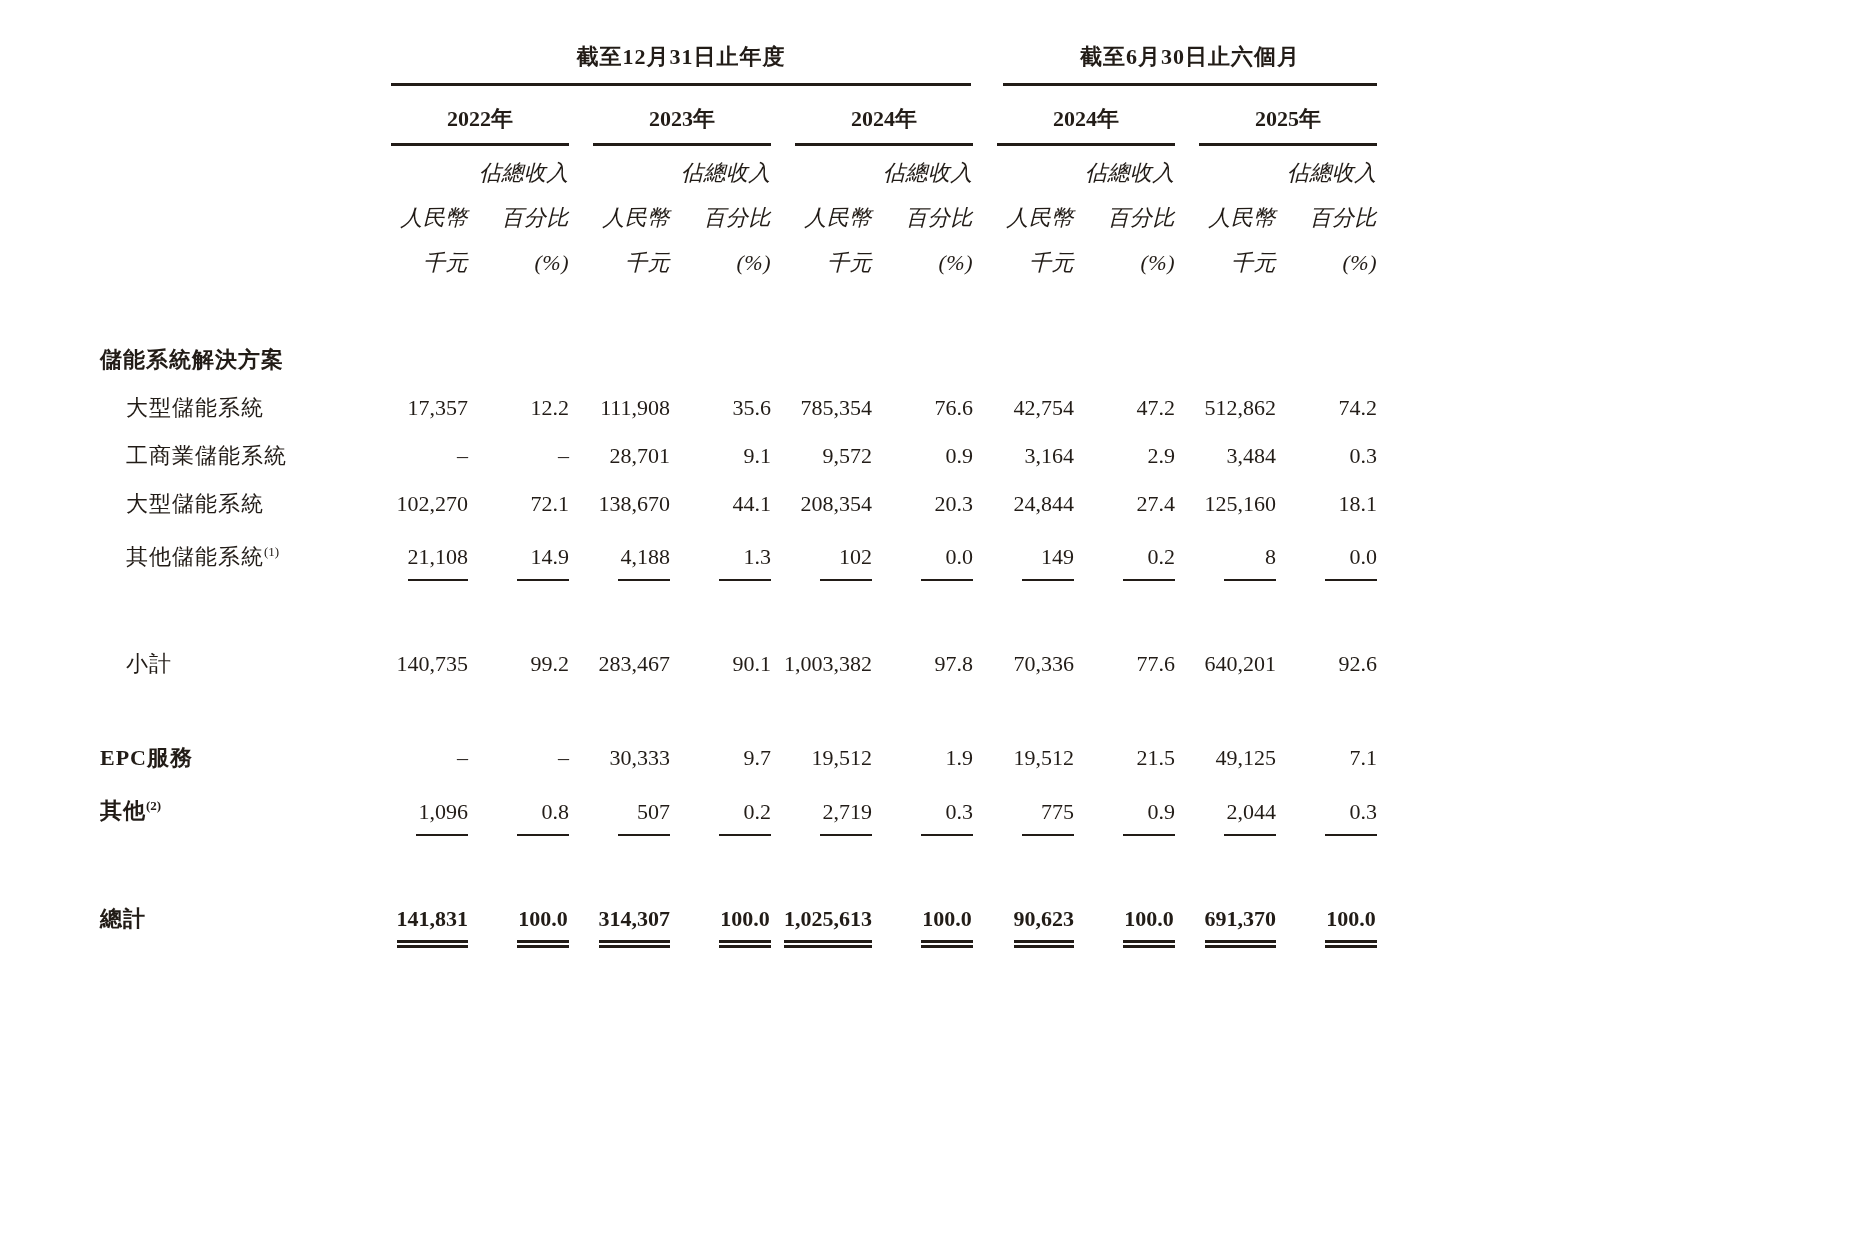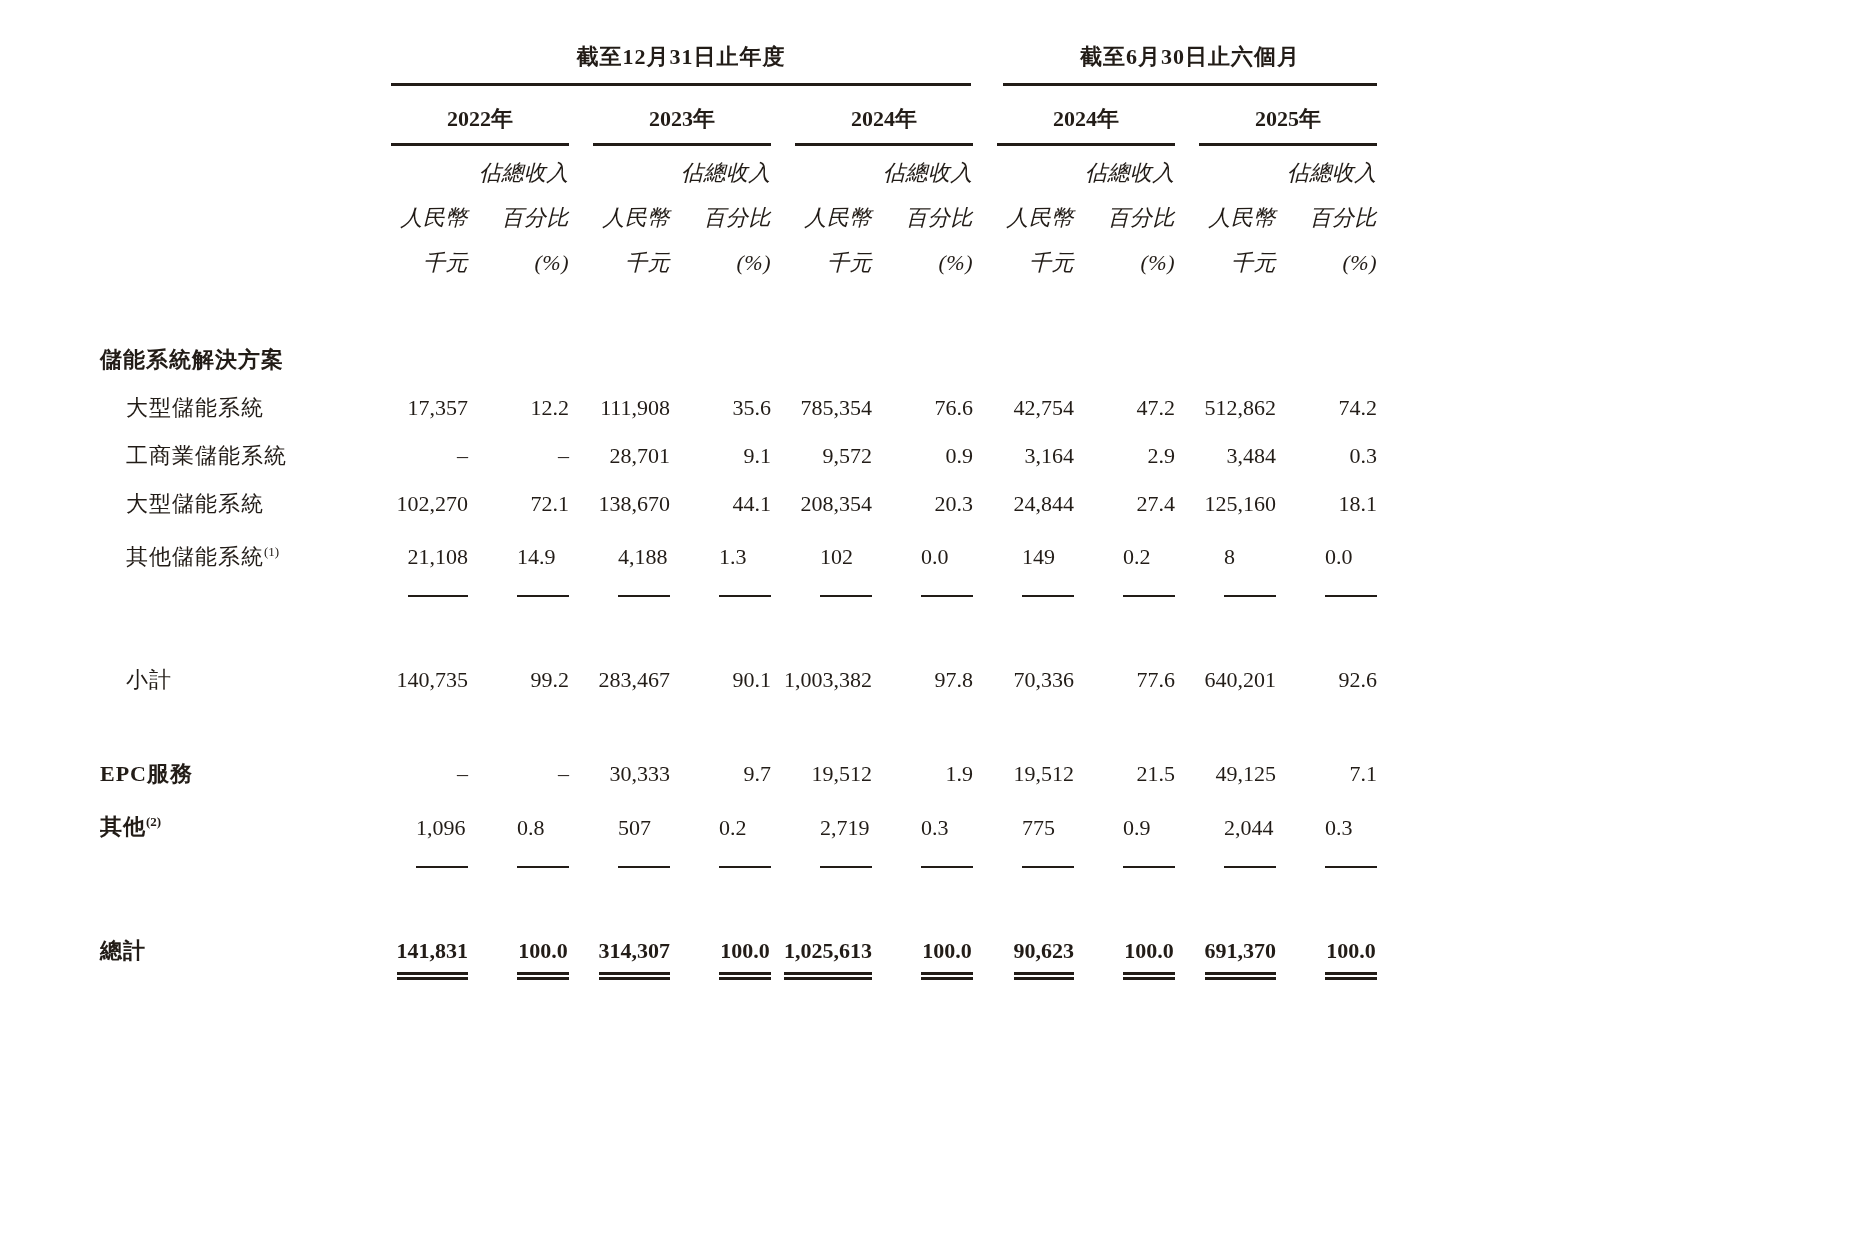--- a/index.html
+++ b/index.html
@@ -41,21 +41,21 @@
   
   .lab { text-align: left; padding-top: 26px; letter-spacing: 1px; white-space: nowrap; }
   .lab.ind { padding-left: 26px; }
   .val { text-align: right; padding-top: 26px; }
   sup { font-size: 13px; letter-spacing: 0; }
 
   .r-section .lab, .r-bold .lab, .r-total .lab { font-weight: bold; }
   .r-section td { padding-top: 64px; margin-left: 44px; }
   .r-total .val span { font-weight: bold; }
 
-  .u  { display: inline-block; min-width: 52px; text-align: left; border-bottom: 2px solid var(--ink); padding-bottom: 27px; }
+  .u  { display: inline-block; min-width: 52px; text-align: right; border-bottom: 2px solid var(--ink); padding-bottom: 11px; }
   .uu { display: inline-block; min-width: 52px; text-align: center; border-bottom: 8px double var(--ink); padding-bottom: 10px; }
 
   .sp { height: 46px; }
 </style>
 </head>
 <body>
 
 <div class="page">
   <table class="fin">
     <colgroup>

